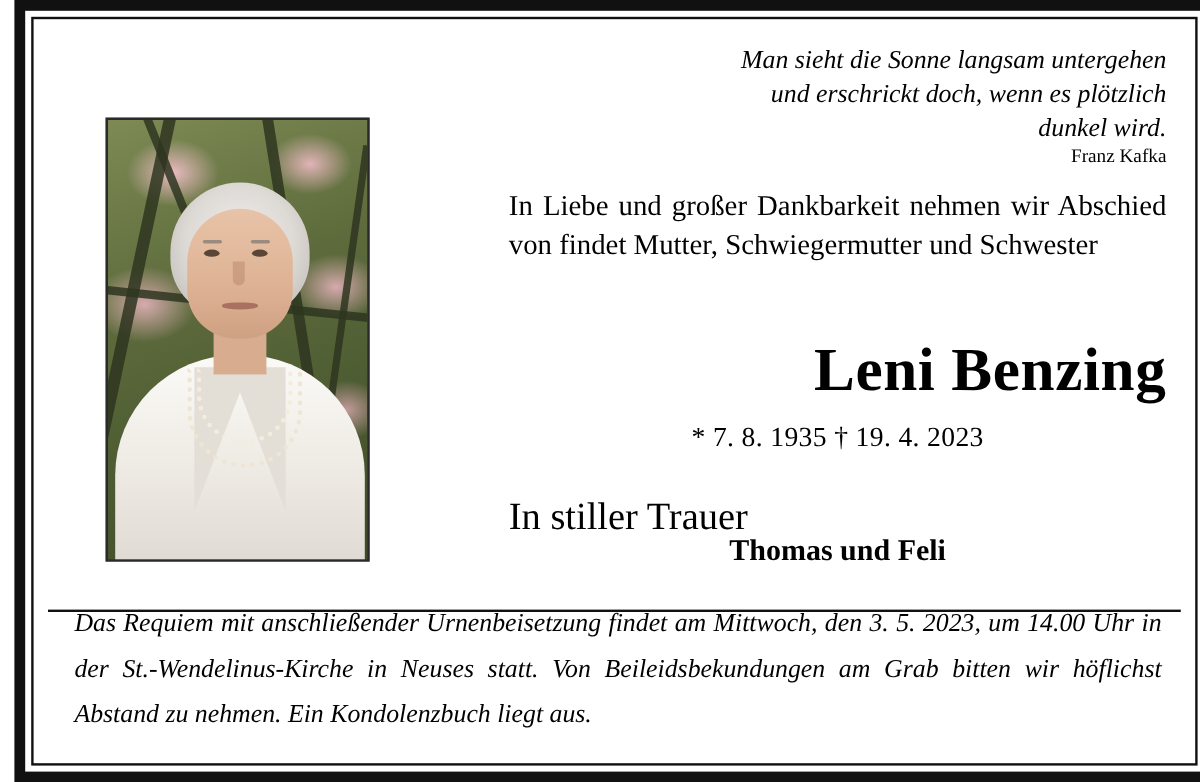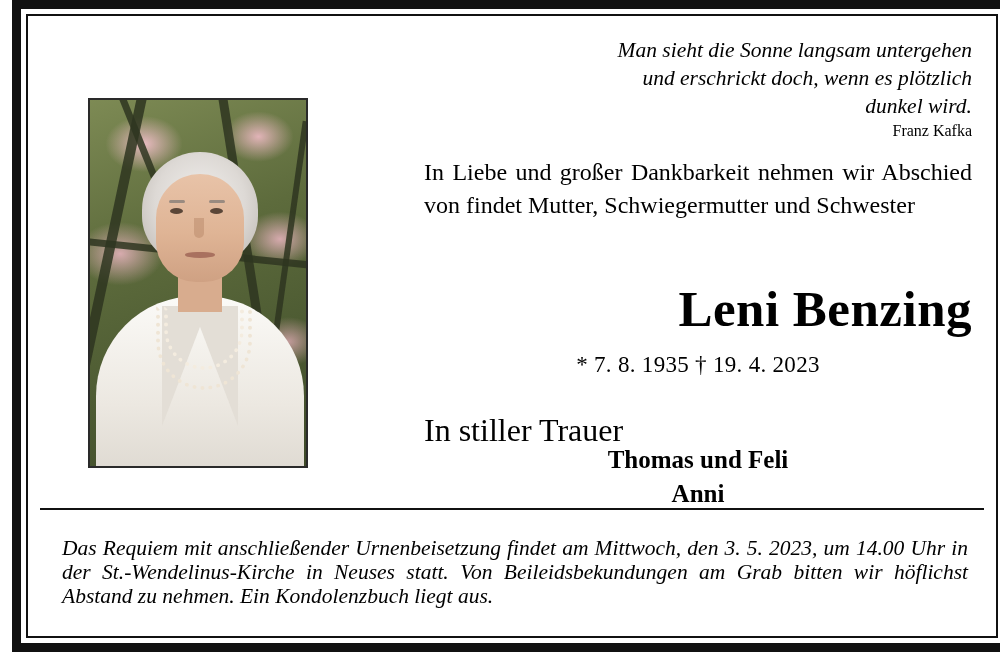--- a/index.html
+++ b/index.html
@@ -279,25 +279,25 @@
     left: 12px;
     top: 492px;
     width: 944px;
     height: 2px;
     background: #111111;
   }
 
   .footer {
     position: absolute;
     left: 34px;
-    top: 520px;
+    top: 484px;
     width: 906px;
     font-style: italic;
     font-size: 21.5px;
-    line-height: 24px;
+    line-height: 38px;
     text-align: justify;
     text-align-last: left;
   }
 </style>
 </head>
 <body>
 
 <div class="obituary">
 
   <div class="frame-outer"></div>
@@ -332,20 +332,19 @@
     <div class="quote">Man sieht die Sonne langsam untergehen und erschrickt doch, wenn es plötzlich dunkel wird.</div>
     <div class="quote-author">Franz Kafka</div>
 
     <div class="intro">In Liebe und großer Dankbarkeit nehmen wir Abschied von findet Mutter, Schwiegermutter und Schwester</div>
 
     <div class="name">Leni Benzing</div>
     <div class="dates">* 7. 8. 1935      † 19. 4. 2023</div>
 
     <div class="mourn-label">In stiller Trauer</div>
     <div class="mourn-1">Thomas und Feli</div>
-    <div class="mourn-2">Anni</div>
 
     <div class="divider"></div>
 
     <div class="footer">Das Requiem mit anschließender Urnenbeisetzung findet am Mittwoch, den 3. 5. 2023, um 14.00 Uhr in der St.-Wendelinus-Kirche in Neuses statt. Von Beileidsbekundungen am Grab bitten wir höflichst Abstand zu nehmen. Ein Kondolenzbuch liegt aus.</div>
 
   </div>
 </div>
 
 </body></html>

